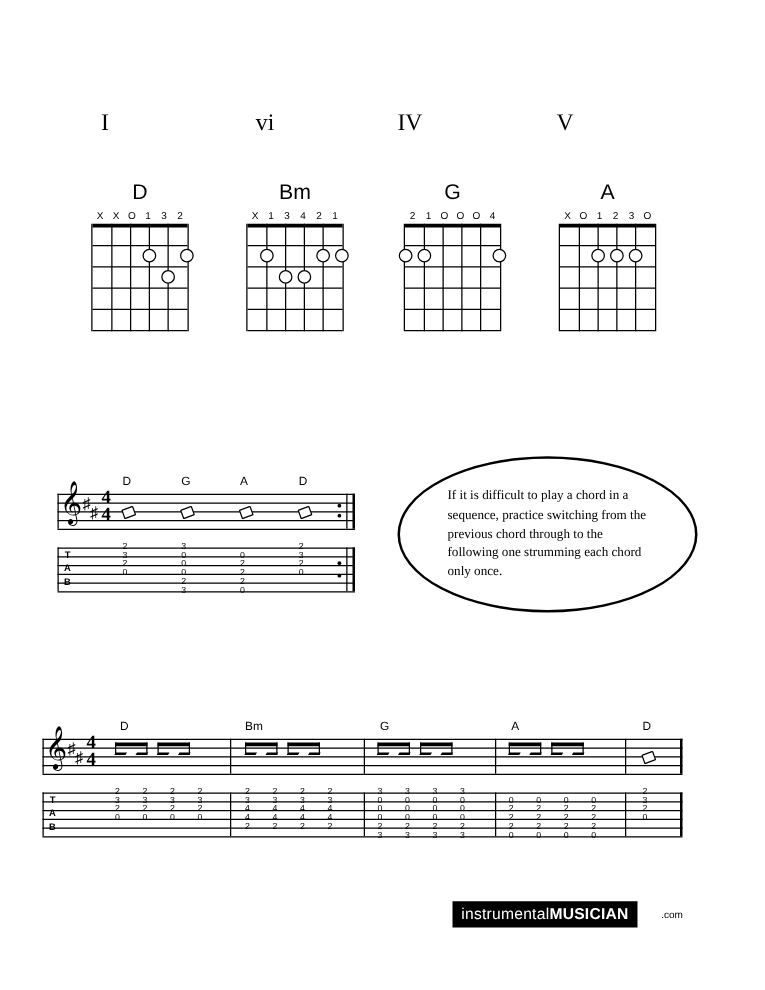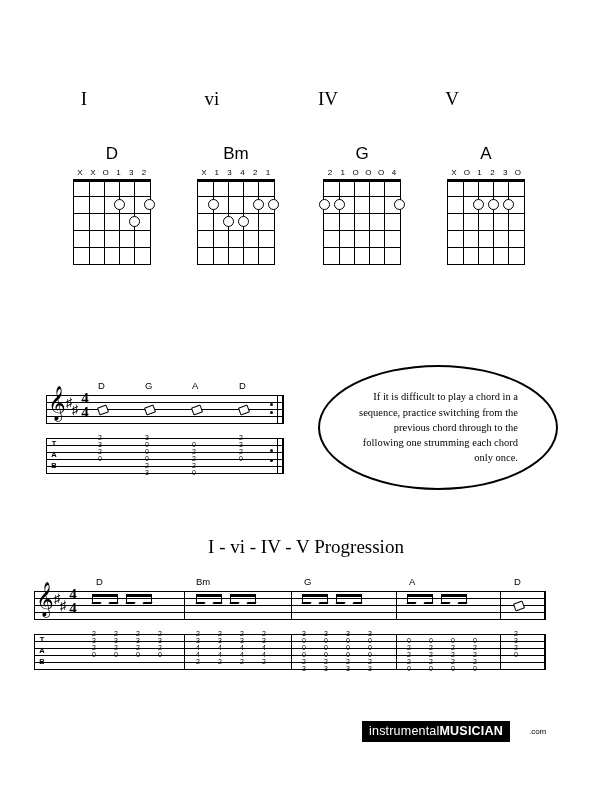--- a/index.html
+++ b/index.html
@@ -68,21 +68,21 @@
     letter-spacing:1px;
   }
   .tip-oval{
     position:absolute;top:365px;left:318px;width:240px;height:125px;
     border:2.5px solid #000;border-radius:50%;
     display:flex;align-items:center;justify-content:center;
     box-sizing:border-box;
   }
   .tip-text{
     font-family:"Liberation Serif", serif;font-size:10.5px;line-height:1.45;
-    text-align:right;padding:0 38px;
+    text-align:left;padding:0 38px;
   }
 
   
   .staffblock{position:absolute;}
   .staff{position:relative;}
   .sline{position:absolute;left:0;height:1px;background:#000;}
   .barline{position:absolute;width:1px;background:#000;}
   .clef{
     position:absolute;font-family:"Liberation Serif", serif;font-size:30px;line-height:1;
   }
@@ -342,21 +342,20 @@
       <div class="tabnum" style="left:193px;top:10px">2</div>
       <div class="tabnum" style="left:193px;top:17px">0</div>
 
       <div class="repeat-dots" style="left:224px;top:0">
         <i style="top:11px;left:0"></i>
           <i style="top:21px;left:0"></i>
       </div>
     </div>
   </div>
 
-  <div class="prog-title">I - vi - IV - V  Progression</div>
 
   <div class="staffblock" style="left:34px;top:576px;width:545px;height:120px;">
 
     <div class="chordlabel" style="left:62px;top:0px">D</div>
     <div class="chordlabel" style="left:162px;top:0px">Bm</div>
     <div class="chordlabel" style="left:270px;top:0px">G</div>
     <div class="chordlabel" style="left:375px;top:0px">A</div>
     <div class="chordlabel" style="left:480px;top:0px">D</div>
 
     <div class="staff" style="position:absolute;left:0;top:15px;width:512px;height:28px;">

